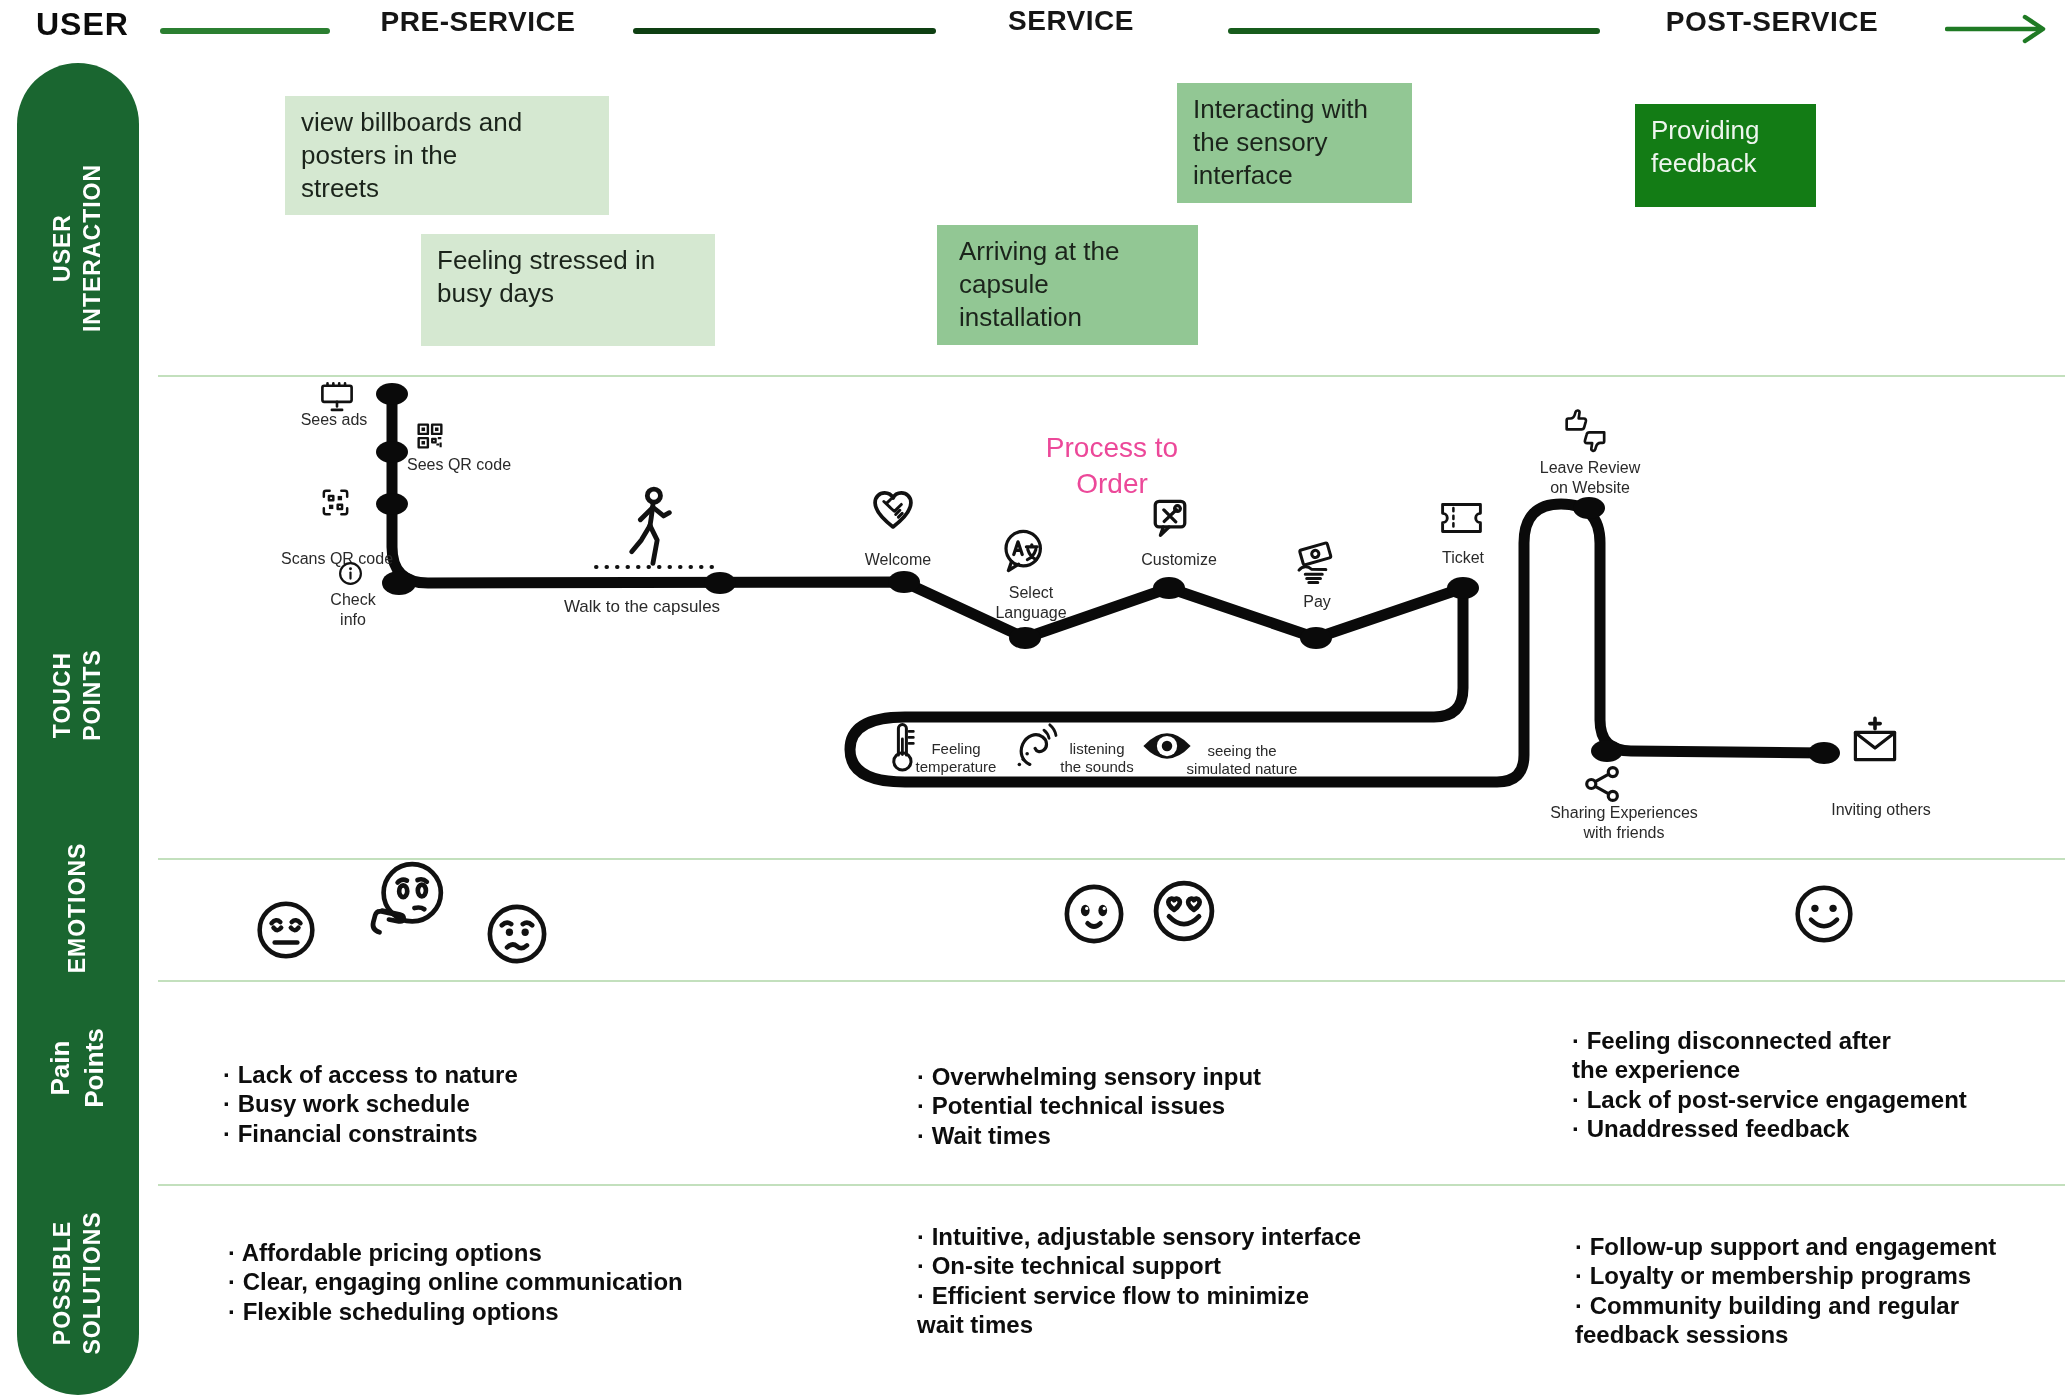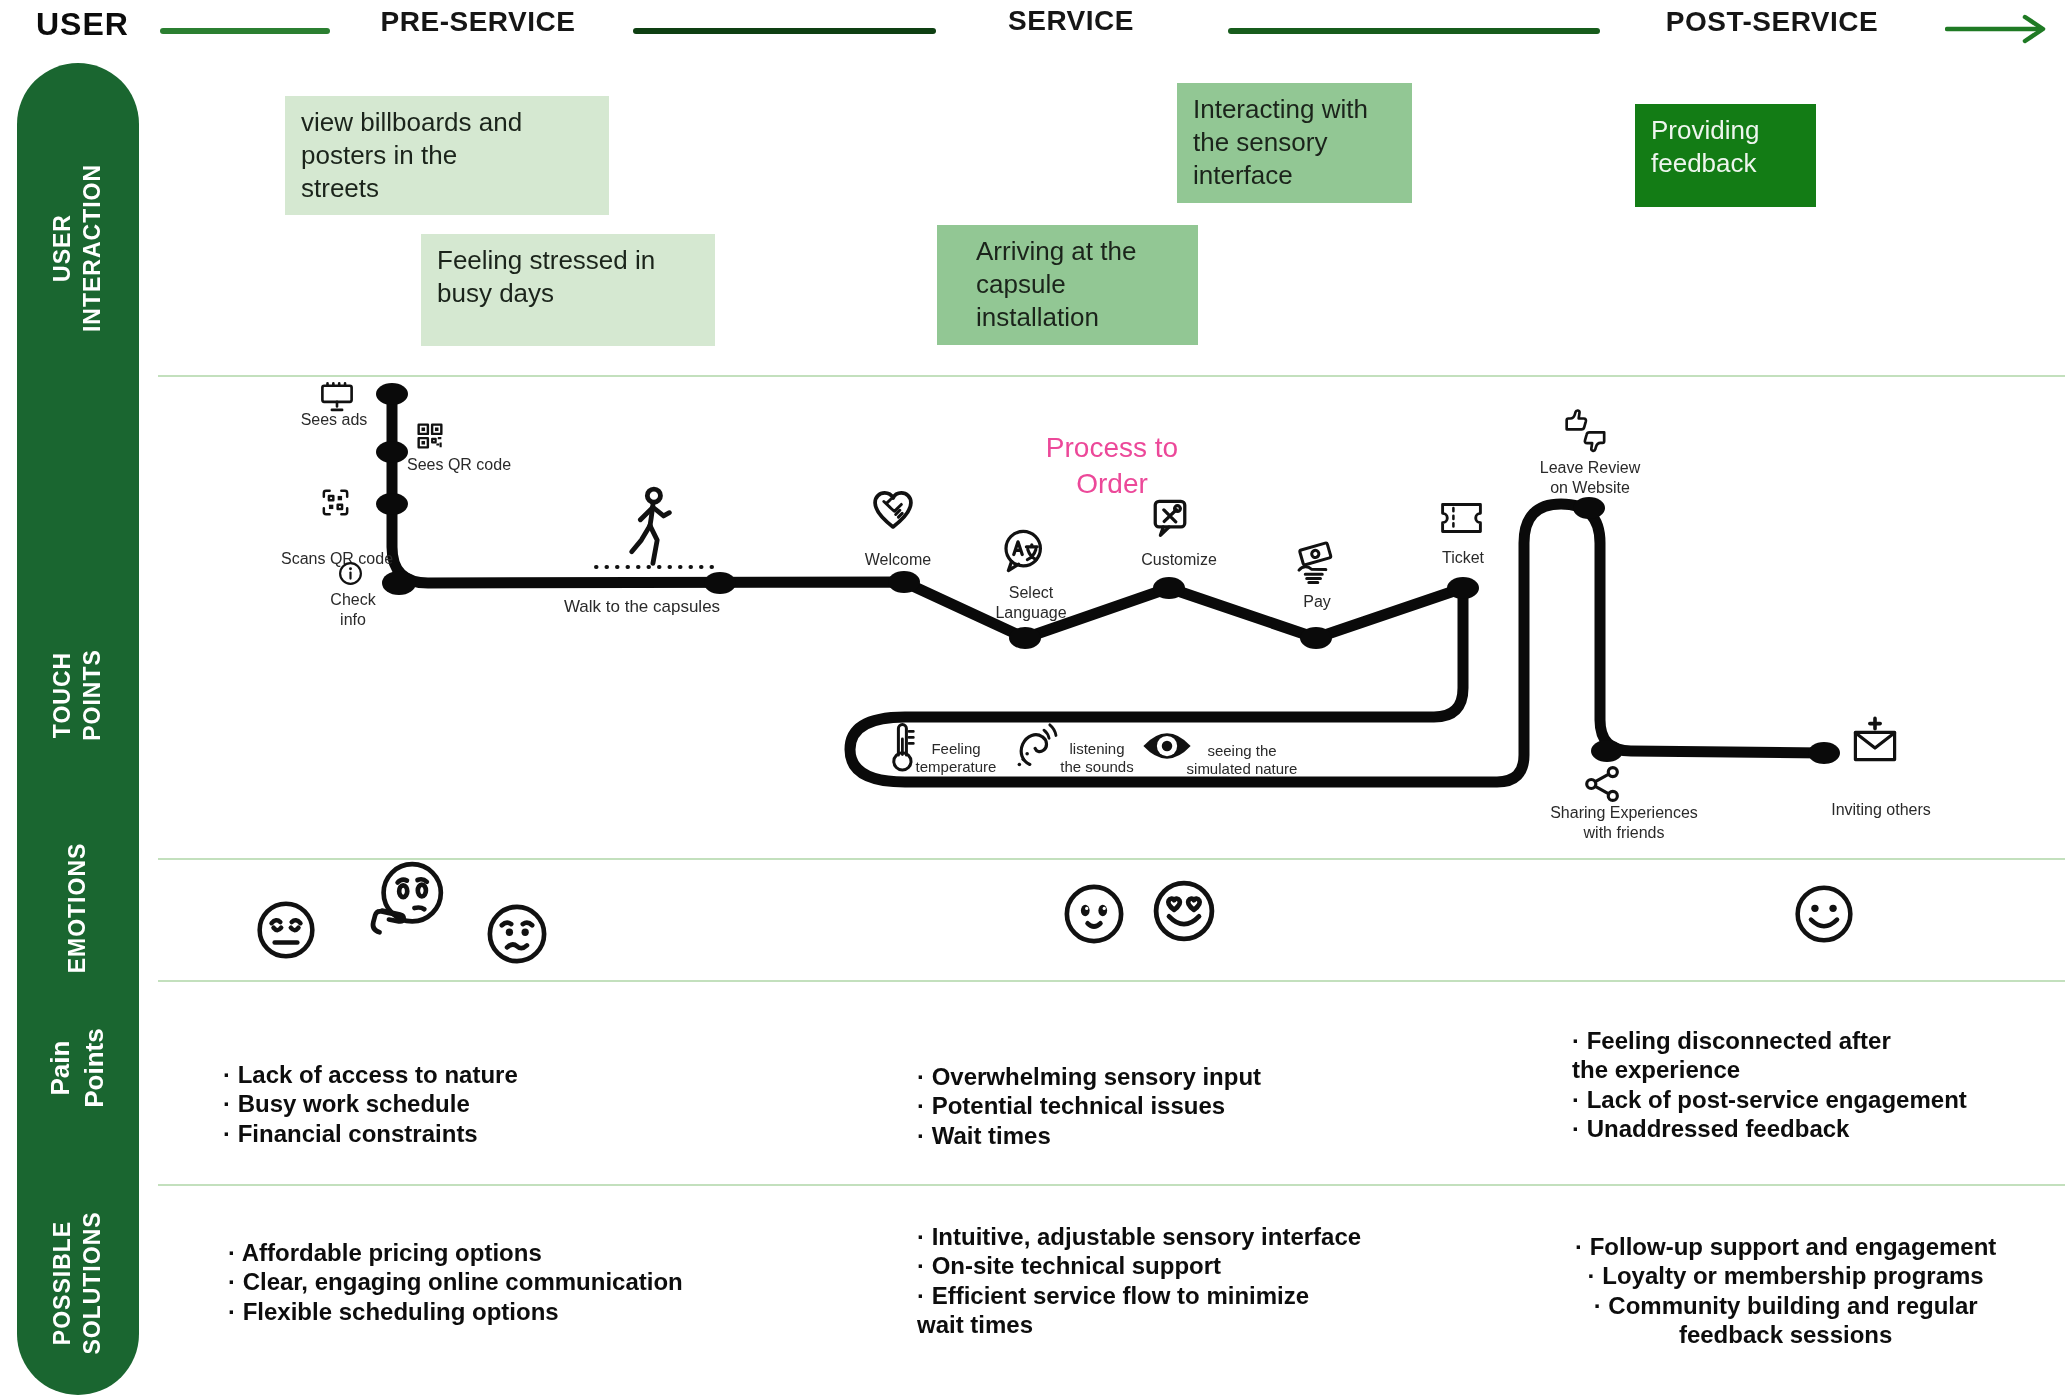--- a/index.html
+++ b/index.html
@@ -74,21 +74,21 @@
   <div class="divider" style="top:1184px;"></div>
 
   <div class="box light" style="left:285px;top:96px;width:324px;min-height:118px;">view billboards and
 posters in the
 streets</div>
   <div class="box light" style="left:421px;top:234px;width:294px;min-height:112px;">Feeling stressed in
 busy days</div>
   <div class="box medium" style="left:1177px;top:83px;width:235px;min-height:120px;">Interacting with
 the sensory
 interface</div>
-  <div class="box medium" style="left:937px;top:225px;width:261px;min-height:120px;padding-left:39px;">Arriving at the
+  <div class="box medium" style="left:937px;top:225px;width:261px;min-height:120px;padding-left:22px;">Arriving at the
 capsule
 installation</div>
   <div class="box dark" style="left:1635px;top:104px;width:181px;min-height:103px;">Providing
 feedback</div>
 
   <svg class="abs" style="left:0;top:0;" width="2070" height="1398" viewBox="0 0 2070 1398">
     <path d="M392 394 L392 547 Q392 583 428 583 L904 582 L1025 638 L1169 588 L1316 638 L1463 588 L1463 688
              Q1463 717 1434 717 L905 717 Q850 717 850 749.5 Q850 782 905 782 L1497 782 Q1524 782 1524 755
              L1524 543 Q1524 504 1561 504 Q1600 504 1600 543 L1600 720 Q1600 751 1631 751 L1824 753" fill="none" stroke="var(--path-black,#0a0a0a)" stroke-width="11" stroke-linecap="round" stroke-linejoin="round"></path>
     <path d="M596 567 H714" fill="none" stroke="#111" stroke-width="4" stroke-linecap="round" stroke-dasharray="0.5 10"></path>
@@ -300,18 +300,18 @@
 · Lack of post-service engagement
 · Unaddressed feedback</div>
 
   <div class="pain" style="left:228px;top:1218px;">· Affordable pricing options
 · Clear, engaging online communication
 · Flexible scheduling options</div>
   <div class="pain" style="left:917px;top:1202px;">· Intuitive, adjustable sensory interface
 · On-site technical support
 · Efficient service flow to minimize
 wait times</div>
-  <div class="pain" style="left:1575px;top:1212px;text-align:center;">· Follow-up support and engagement
+  <div class="pain" style="left:1575px;top:1212px;">· Follow-up support and engagement
 · Loyalty or membership programs
 · Community building and regular
 feedback sessions</div>
 
 </div>
 
 </body></html>

